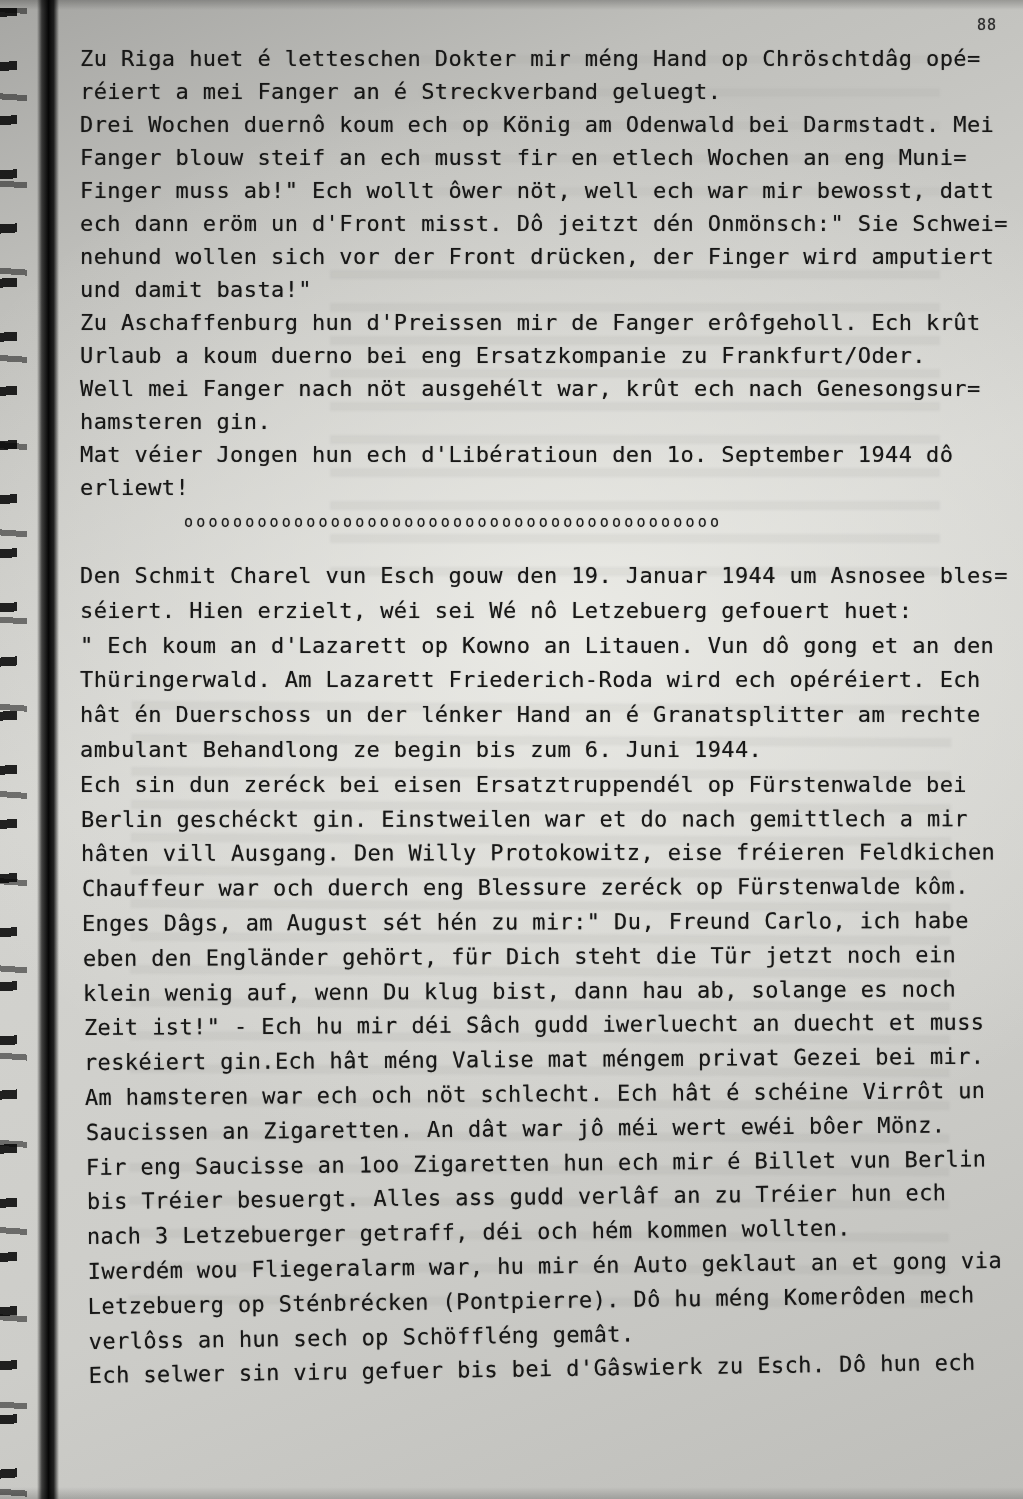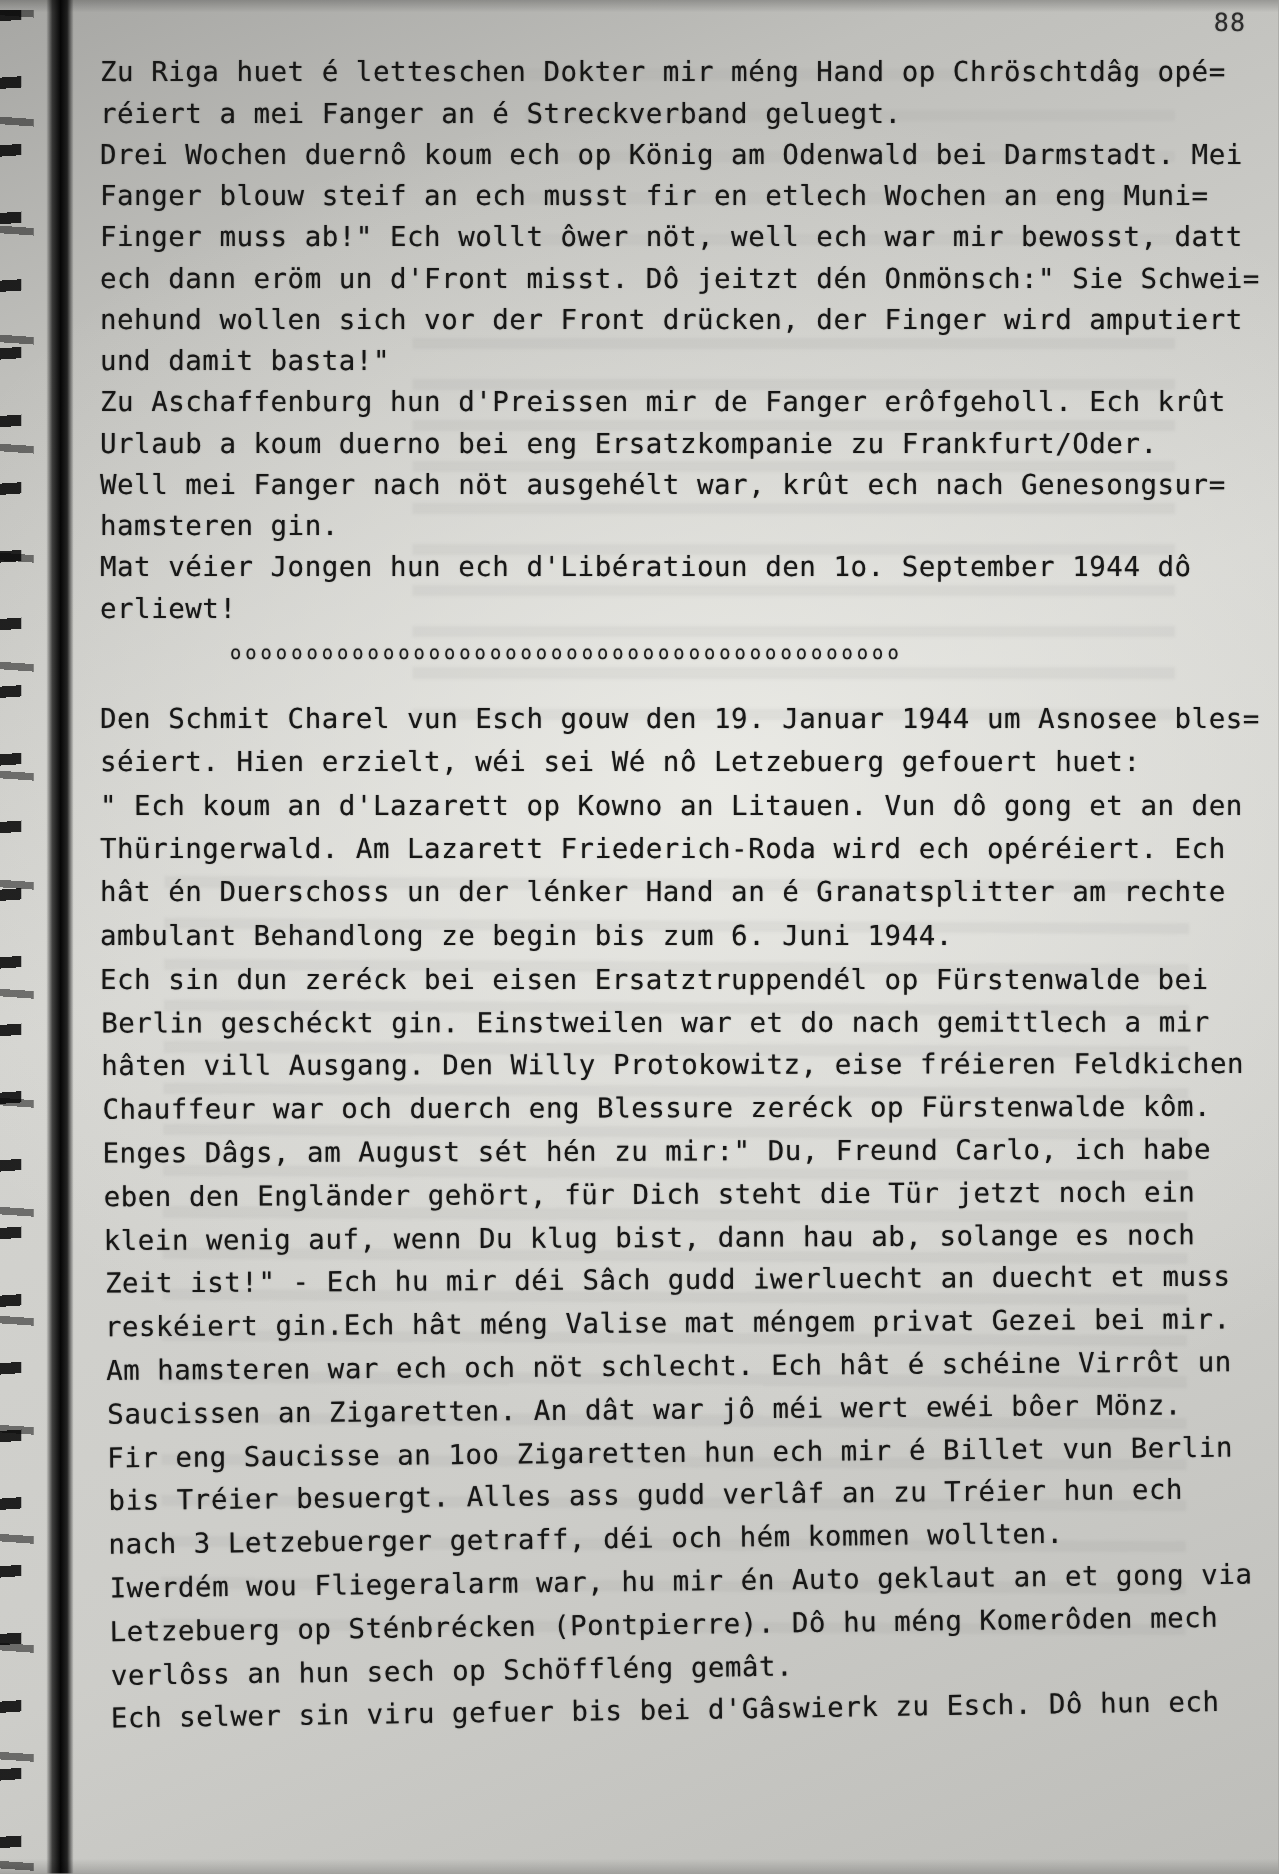--- a/index.html
+++ b/index.html
@@ -33,22 +33,22 @@
     background-size:17px 100%, 27px 100%;
     background-repeat:no-repeat;
   }
   .binding{
     position:absolute; left:37px; top:0; bottom:0; width:22px;
     background:linear-gradient(90deg,
       rgba(0,0,0,0) 0%, rgba(8,8,8,0.72) 22%, #060606 52%,
       rgba(12,12,12,0.88) 76%, rgba(40,40,40,0) 100%);
   }
   .page-number{
-    position:absolute; top:6px; right:26px;
-    font-size:20px; color:#2c2c2c; letter-spacing:1px;
+    position:absolute; top:16px; right:26px;
+    font-size:15px; color:#2c2c2c; letter-spacing:1px;
     text-shadow:0 0 1px rgba(30,30,30,0.5);
   }
   .text-column{
     position:absolute; left:58px; top:42px; width:950px;padding-left:22px;
   }
   .text-line{
     white-space:pre;
     font-size:22px; letter-spacing:0.4px;
     color:#171716;
     text-shadow:0 0 1px rgba(25,25,25,0.55);

